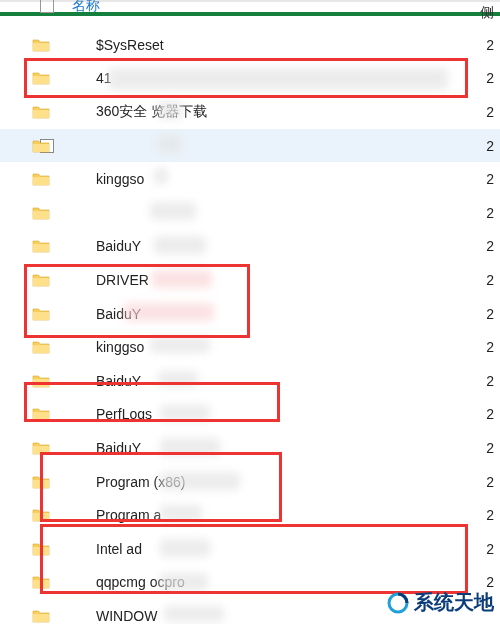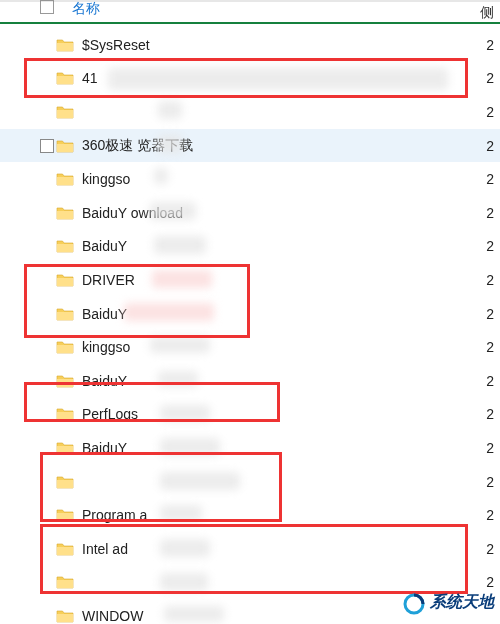--- a/index.html
+++ b/index.html
@@ -1,34 +1,34 @@
 <!DOCTYPE html>
 <html><head>
 <meta charset="utf-8">
 <style>
   * { box-sizing: border-box; margin: 0; padding: 0; }
   html, body { width: 500px; height: 624px; overflow: hidden; font-family: "Microsoft YaHei", "Segoe UI", sans-serif; font-size: 14px; background: #fff; color: #222; }
   .container { position: relative; width: 500px; height: 624px; }
-  .header-row { display: flex; align-items: flex-start; height: 24px; padding-left: 40px; border-bottom: 2px solid #15803d; color: #1976d2; }
+  .header-row { display: flex; align-items: center; height: 16px; padding-left: 40px; border-bottom: 4px solid #15803d; color: #1976d2; }
   .header-checkbox { width: 14px; height: 14px; border: 1px solid #999; margin-right: 18px; background: #fff; }
   .header-col-name { color: #1976d2; }
   .header-col-right { position: absolute; right: 6px; top: 4px; color: #333; }
   .list { position: absolute; top: 28px; left: 0; right: 0; }
-  .row { display: flex; align-items: center; height: 33.6px; padding-left: 56px; position: relative; }
+  .row { display: flex; align-items: center; height: 33.6px; padding-left: 32px; position: relative; gap: 38px; }
   .row.selected { background: #eaf3fb; }
   .row-checkbox { width: 14px; height: 14px; border: 1px solid #888; margin-right: 6px; background: #fff; position: absolute; left: 40px; }
   .folder-icon { width: 18px; height: 14px; margin-right: 8px; position: relative; flex-shrink: 0; }
   .folder-icon svg { width: 18px; height: 14px; display: block; }
   .row-label { white-space: nowrap; color: #222; }
   .row-right { position: absolute; right: 6px; color: #222; }
   .smudge { position: absolute; background: rgba(200,200,200,0.55); filter: blur(4px); border-radius: 4px; }
   .smudge.light { background: rgba(230,230,230,0.75); }
   .smudge.pink { background: rgba(250,210,210,0.65); }
   .redbox { position: absolute; border: 3px solid #e33; pointer-events: none; }
-  .watermark { position: absolute; right: 6px; bottom: 8px; display: flex; align-items: flex-start; font-size: 16px; font-weight: bold; color: #0a3d7a; font-style: italic; }
+  .watermark { position: absolute; right: 6px; bottom: 8px; display: flex; align-items: center; font-size: 20px; font-weight: bold; color: #0a3d7a; }
   .watermark .swirl { width: 24px; height: 24px; margin-right: 4px; }
   .topborder { position:absolute; left:0; top:0; right:0; height:2px; background:#888; opacity:.2;}
 </style>
 </head>
 <body>
 <div class="container">
 
   <div class="topborder"></div>
 
   <div class="header-row">
@@ -58,51 +58,50 @@
         <span class="row-label">41</span>
         <span class="row-right">2</span>
       </div>
       <div class="row">
         <span class="folder-icon">
           <svg viewBox="0 0 18 14">
             <path d="M1 3 L1 13 L17 13 L17 4 L8 4 L6.5 2 L1 2 Z" fill="#f7cf5a" stroke="#d9a92e" stroke-width="0.6"></path>
             <path d="M1 5 L17 5 L17 13 L1 13 Z" fill="#ffe08a"></path>
           </svg>
         </span>
+        <span class="row-label">360安全    览器下载</span>
         <span class="row-right">2</span>
       </div>
       <div class="row selected">
         <div class="row-checkbox"></div>
         <span class="folder-icon">
           <svg viewBox="0 0 18 14">
             <path d="M1 3 L1 13 L17 13 L17 4 L8 4 L6.5 2 L1 2 Z" fill="#f7cf5a" stroke="#d9a92e" stroke-width="0.6"></path>
             <path d="M1 5 L17 5 L17 13 L1 13 Z" fill="#ffe08a"></path>
           </svg>
         </span>
-        <span class="row-label">360极速    览器下载</span>
         <span class="row-right">2</span>
       </div>
       <div class="row">
         <span class="folder-icon">
           <svg viewBox="0 0 18 14">
             <path d="M1 3 L1 13 L17 13 L17 4 L8 4 L6.5 2 L1 2 Z" fill="#f7cf5a" stroke="#d9a92e" stroke-width="0.6"></path>
             <path d="M1 5 L17 5 L17 13 L1 13 Z" fill="#ffe08a"></path>
           </svg>
         </span>
         <span class="row-label">kinggso</span>
         <span class="row-right">2</span>
       </div>
       <div class="row">
         <span class="folder-icon">
           <svg viewBox="0 0 18 14">
             <path d="M1 3 L1 13 L17 13 L17 4 L8 4 L6.5 2 L1 2 Z" fill="#f7cf5a" stroke="#d9a92e" stroke-width="0.6"></path>
             <path d="M1 5 L17 5 L17 13 L1 13 Z" fill="#ffe08a"></path>
           </svg>
         </span>
-        <span class="row-label">BaiduY        ownload</span>
         <span class="row-right">2</span>
       </div>
       <div class="row">
         <span class="folder-icon">
           <svg viewBox="0 0 18 14">
             <path d="M1 3 L1 13 L17 13 L17 4 L8 4 L6.5 2 L1 2 Z" fill="#f7cf5a" stroke="#d9a92e" stroke-width="0.6"></path>
             <path d="M1 5 L17 5 L17 13 L1 13 Z" fill="#ffe08a"></path>
           </svg>
         </span>
         <span class="row-label">BaiduY</span>
@@ -168,20 +167,21 @@
         <span class="row-label">BaiduY</span>
         <span class="row-right">2</span>
       </div>
       <div class="row">
         <span class="folder-icon">
           <svg viewBox="0 0 18 14">
             <path d="M1 3 L1 13 L17 13 L17 4 L8 4 L6.5 2 L1 2 Z" fill="#f7cf5a" stroke="#d9a92e" stroke-width="0.6"></path>
             <path d="M1 5 L17 5 L17 13 L1 13 Z" fill="#ffe08a"></path>
           </svg>
         </span>
+        <span class="row-label">Program         (x86)</span>
         <span class="row-right">2</span>
       </div>
       <div class="row">
         <span class="folder-icon">
           <svg viewBox="0 0 18 14">
             <path d="M1 3 L1 13 L17 13 L17 4 L8 4 L6.5 2 L1 2 Z" fill="#f7cf5a" stroke="#d9a92e" stroke-width="0.6"></path>
             <path d="M1 5 L17 5 L17 13 L1 13 Z" fill="#ffe08a"></path>
           </svg>
         </span>
         <span class="row-label">Program      a</span>
@@ -197,20 +197,21 @@
         <span class="row-label">Intel       ad</span>
         <span class="row-right">2</span>
       </div>
       <div class="row">
         <span class="folder-icon">
           <svg viewBox="0 0 18 14">
             <path d="M1 3 L1 13 L17 13 L17 4 L8 4 L6.5 2 L1 2 Z" fill="#f7cf5a" stroke="#d9a92e" stroke-width="0.6"></path>
             <path d="M1 5 L17 5 L17 13 L1 13 Z" fill="#ffe08a"></path>
           </svg>
         </span>
+        <span class="row-label">qqpcmg       ocpro</span>
         <span class="row-right">2</span>
       </div>
       <div class="row">
         <span class="folder-icon">
           <svg viewBox="0 0 18 14">
             <path d="M1 3 L1 13 L17 13 L17 4 L8 4 L6.5 2 L1 2 Z" fill="#f7cf5a" stroke="#d9a92e" stroke-width="0.6"></path>
             <path d="M1 5 L17 5 L17 13 L1 13 Z" fill="#ffe08a"></path>
           </svg>
         </span>
         <span class="row-label">WINDOW</span>

